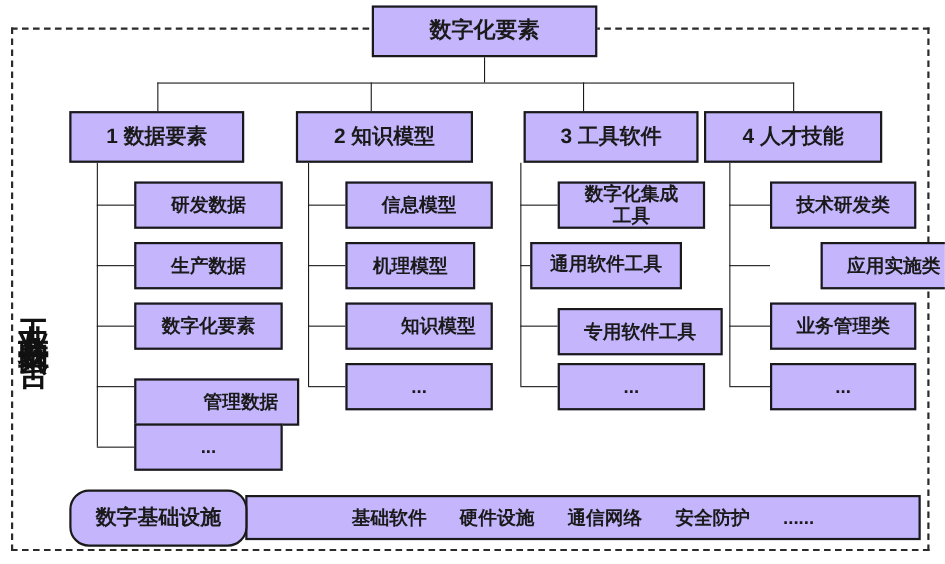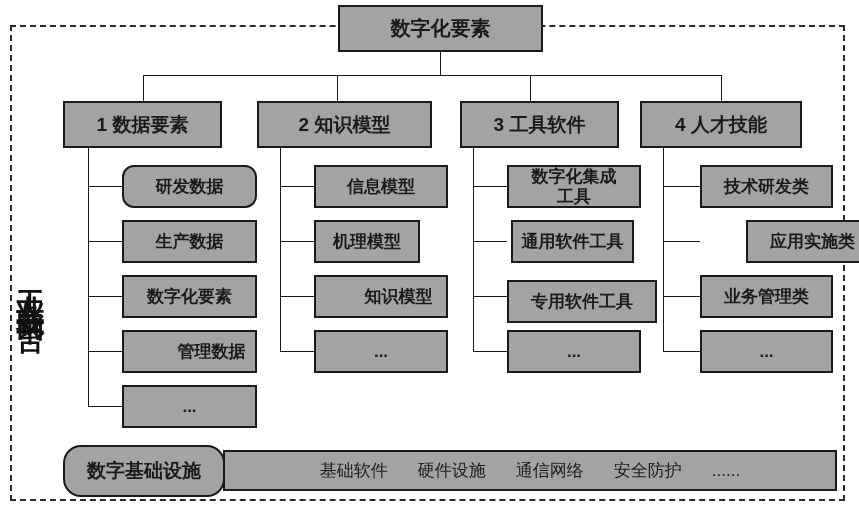--- a/index.html
+++ b/index.html
@@ -5,30 +5,30 @@
   html,body { margin:0; padding:0; background:#ffffff; }
   #stage {
     position:relative; width:859px; height:513px; background:#ffffff;
     font-family:"Liberation Sans","DejaVu Sans",sans-serif; color:#1a1a1a; overflow:hidden;
   }
   .dashed-frame {
     position:absolute; left:10px; top:25px; width:835px; height:476px;
     border:2px dashed #2b2b2b; box-sizing:border-box;
   }
   .box {
-    position:absolute; box-sizing:border-box; background:#a3a3a3;
+    position:absolute; box-sizing:border-box; background:#c4b5fd;
     border:2px solid #1a1a1a; display:flex; align-items:center; justify-content:center;
     font-weight:bold; text-align:center; z-index:2; line-height:1.15;
   }
   .root-box   { font-size:20px; }
   .header-box { font-size:19px; }
   .child-box  { font-size:17px; }
   .infra-label-box { font-size:19px; z-index:3;border-radius:18px; }
   .infra-bar  { font-size:17px; z-index:1; }
-  .infra-items { display:flex; gap:30px; justify-content:center; align-items:center; width:100%; font-weight:normal; }
+  .infra-items { display:flex; gap:30px; justify-content:center; align-items:center; width:100%; font-weight:bold; }
   .hline,.vline { position:absolute; background:#1a1a1a; z-index:1; }
   .hline { height:1px; } .vline { width:1px; }
   .platform-text {
     position:absolute; left:6px; top:152px; width:48px; height:272px;
     writing-mode:vertical-rl; text-orientation:upright;
     font-size:28px; font-weight:bold; letter-spacing:6px;
     display:flex; align-items:center; justify-content:center; color:#111;
   }
   .wrap-narrow { display:inline-block; max-width:90px; }
 </style>
@@ -70,39 +70,39 @@
   <div class="hline" style="left:473px; top:351px; width:34px;"></div>
 
   <div class="hline" style="left:663px; top:186px; width:37px;"></div>
   <div class="hline" style="left:663px; top:241px; width:37px;"></div>
   <div class="hline" style="left:663px; top:296px; width:37px;"></div>
   <div class="hline" style="left:663px; top:351px; width:37px;"></div>
 
   <div class="box root-box" style="left:338px; top:5px; width:205px; height:47px;">数字化要素</div>
 
   <div class="box header-box" style="left:63px;  top:101px; width:159px; height:47px;">1 数据要素</div>
-  <div class="box header-box" style="left:257px; top:101px; width:175px; height:47px;">2 知识模型</div>
-  <div class="box header-box" style="left:460px; top:101px; width:159px; height:47px;">3 工具软件</div>
+  <div class="box header-box" style="left:269px; top:101px; width:161px; height:47px;">2 知识模型</div>
+  <div class="box header-box" style="left:476px; top:101px; width:159px; height:47px;">3 工具软件</div>
   <div class="box header-box" style="left:640px; top:101px; width:162px; height:47px;text-align:right;">4 人才技能</div>
 
-  <div class="box child-box" style="left:122px; top:165px; width:135px; height:43px;border-radius:12px;">研发数据</div>
+  <div class="box child-box" style="left:122px; top:165px; width:135px; height:43px;">研发数据</div>
   <div class="box child-box" style="left:122px; top:220px; width:135px; height:43px;">生产数据</div>
   <div class="box child-box" style="left:122px; top:275px; width:135px; height:43px;">数字化要素</div>
-  <div class="box child-box" style="left:122px; top:330px; width:135px; height:43px;padding-left:44px;">管理数据</div>
+  <div class="box child-box" style="left:122px; top:344px; width:150px; height:43px;padding-left:44px;">管理数据</div>
   <div class="box child-box" style="left:122px; top:385px; width:135px; height:43px;">...</div>
 
   <div class="box child-box" style="left:314px; top:165px; width:134px; height:43px;text-align:center;">信息模型</div>
-  <div class="box child-box" style="left:314px; top:220px; width:106px; height:43px;">机理模型</div>
+  <div class="box child-box" style="left:314px; top:220px; width:118px; height:43px;">机理模型</div>
   <div class="box child-box" style="left:314px; top:275px; width:134px; height:43px;padding-left:35px;">知识模型</div>
   <div class="box child-box" style="left:314px; top:330px; width:134px; height:43px;">...</div>
 
   <div class="box child-box" style="left:507px; top:165px; width:134px; height:43px;">
       <span class="wrap-narrow">数字化集成工具</span>
     </div>
-  <div class="box child-box" style="left:511px; top:220px; width:123px; height:43px;">通用软件工具</div>
+  <div class="box child-box" style="left:482px; top:220px; width:138px; height:43px;font-family:Liberation Mono, monospace;">通用软件工具</div>
   <div class="box child-box" style="left:507px; top:280px; width:150px; height:43px;">专用软件工具</div>
   <div class="box child-box" style="left:507px; top:330px; width:134px; height:43px;">...</div>
 
   <div class="box child-box" style="left:700px; top:165px; width:133px; height:43px;">技术研发类</div>
   <div class="box child-box" style="left:700px; top:220px; width:133px; height:43px;margin-left:46px;">应用实施类</div>
   <div class="box child-box" style="left:700px; top:275px; width:133px; height:43px;">业务管理类</div>
   <div class="box child-box" style="left:700px; top:330px; width:133px; height:43px;">...</div>
 
   <div class="box infra-bar" style="left:223px; top:450px; width:614px; height:41px;">
     <div class="infra-items">

